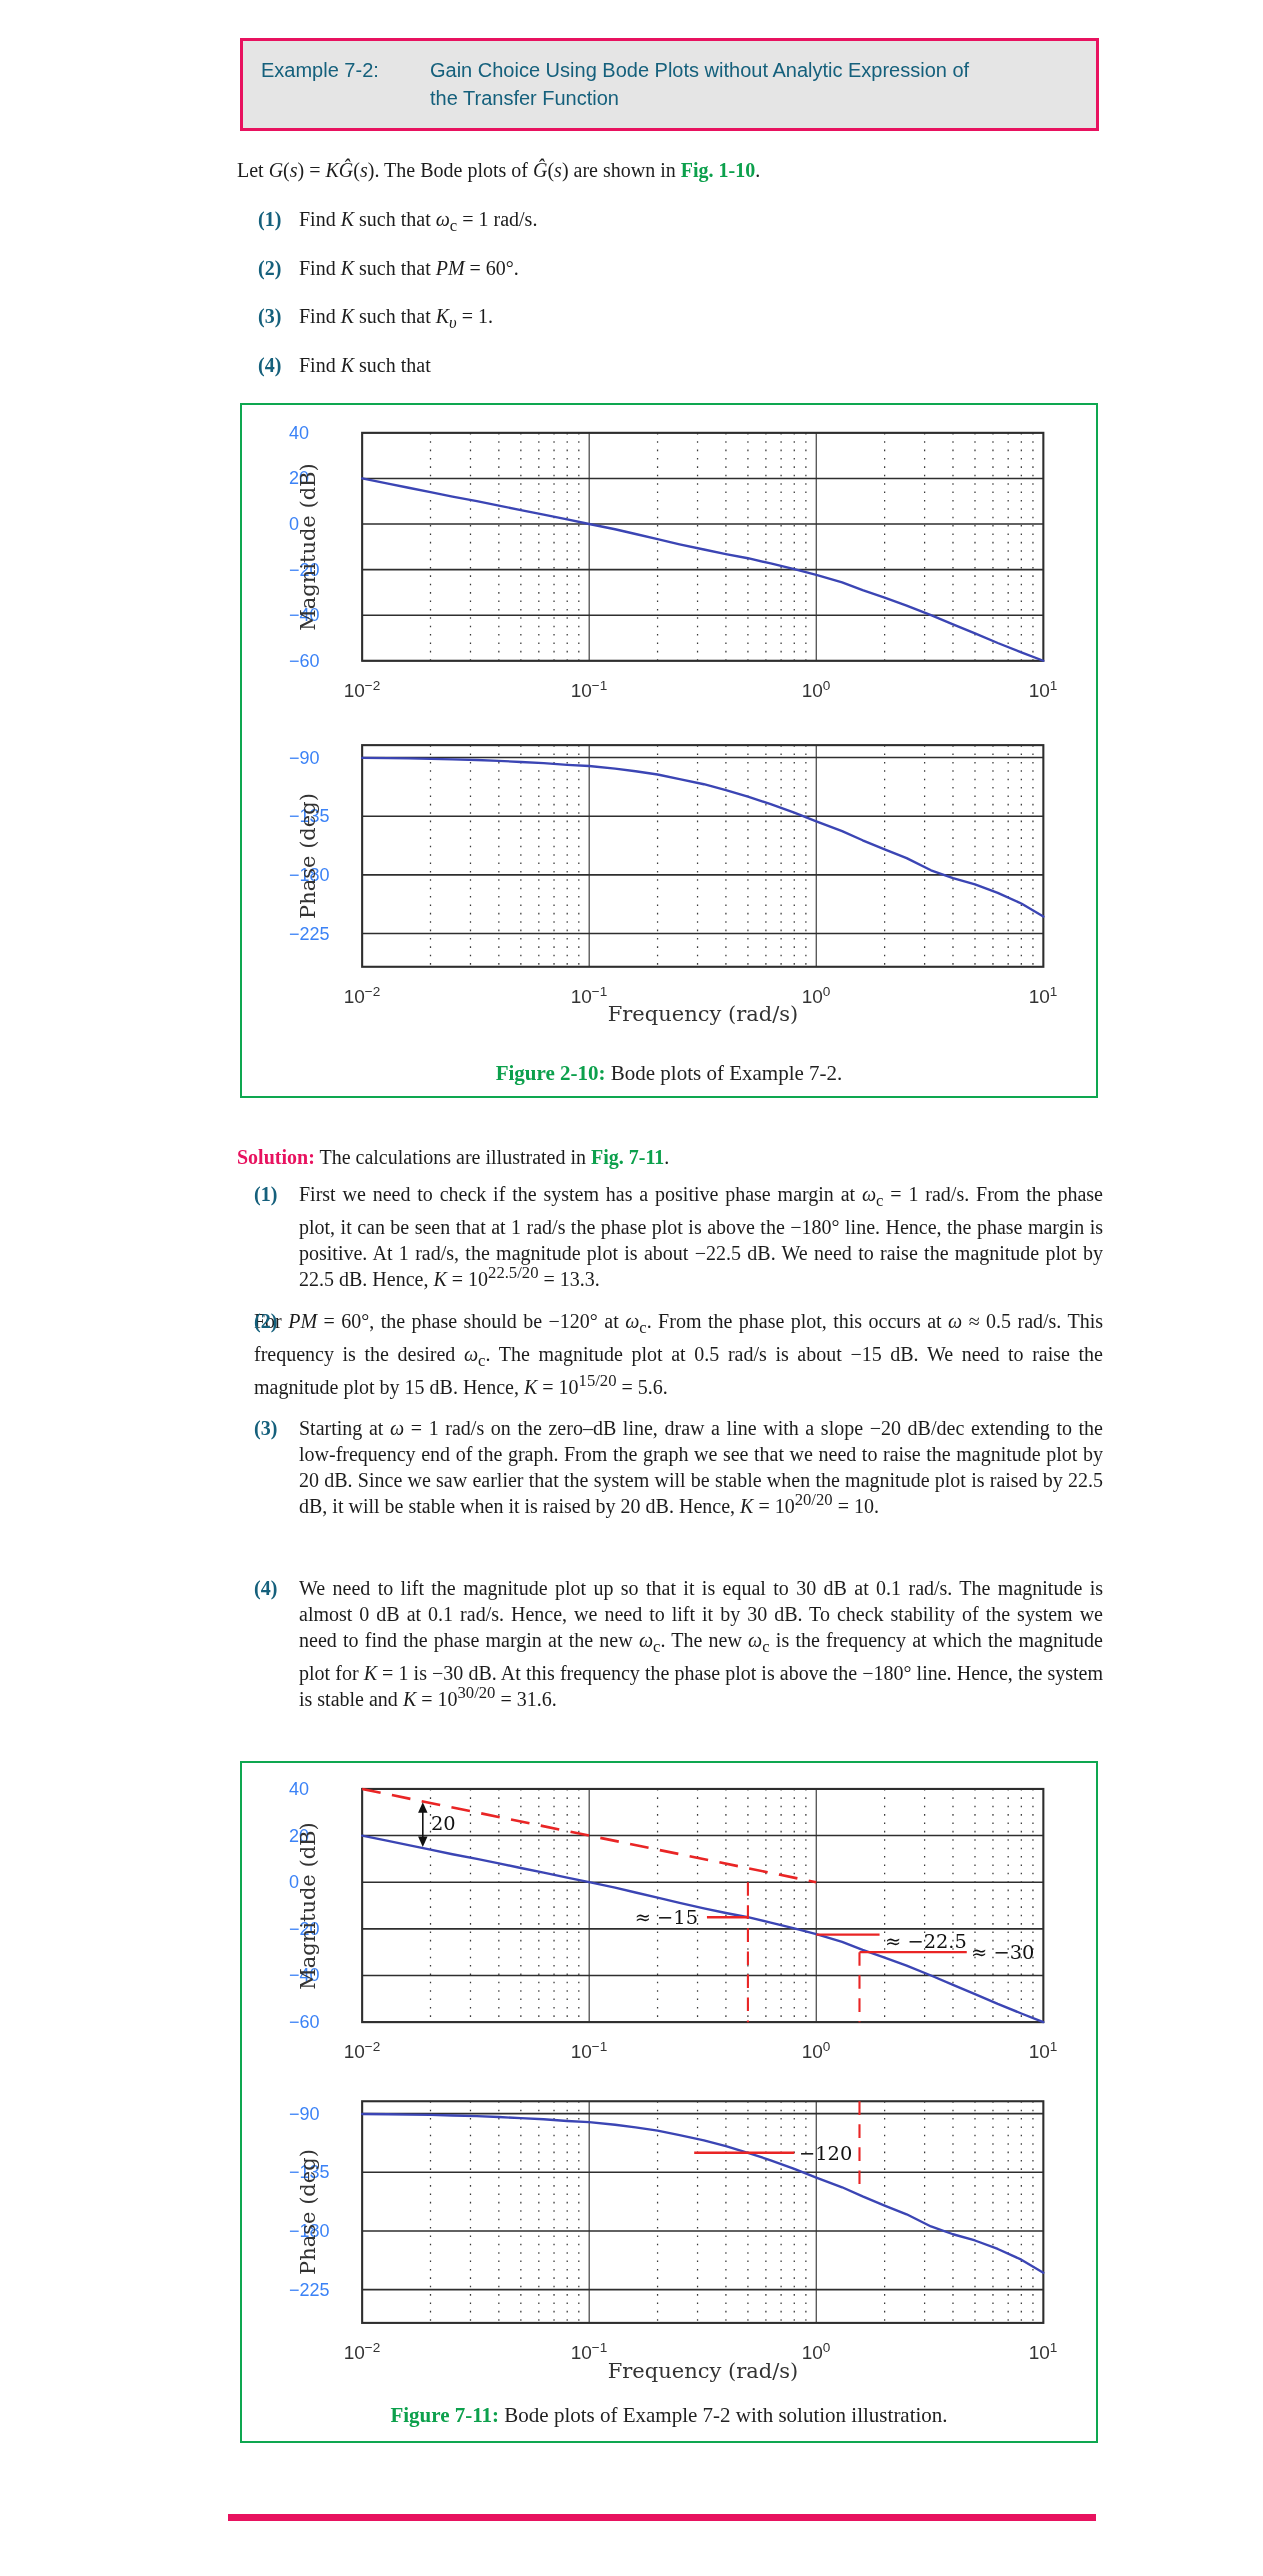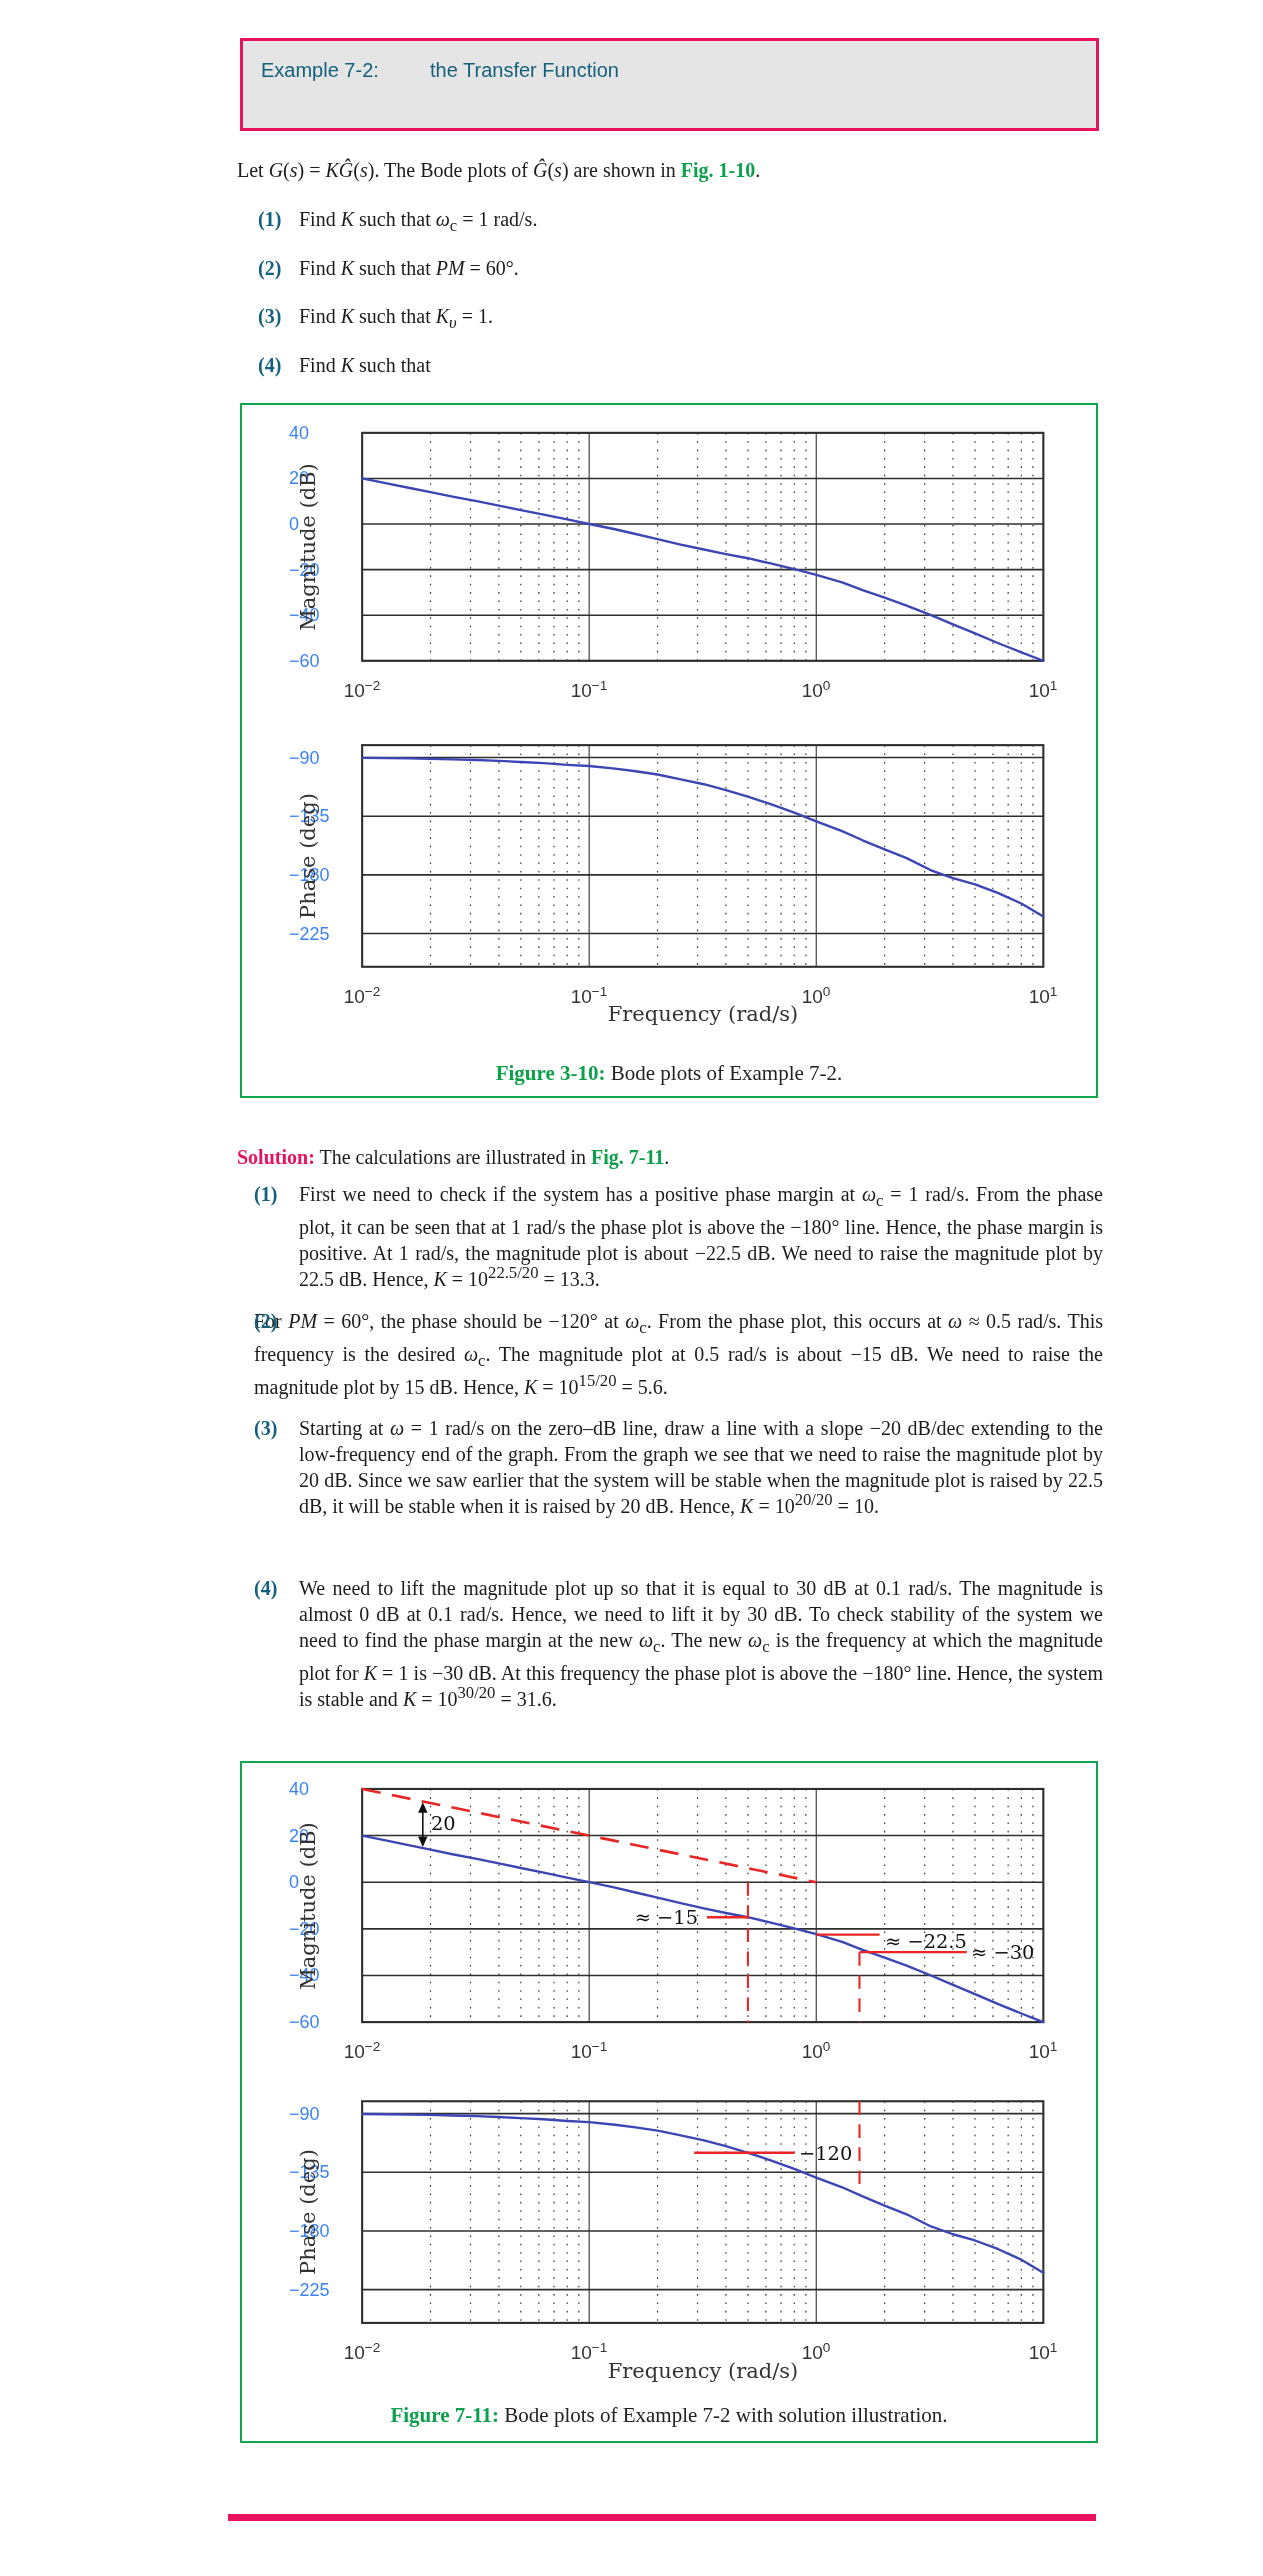--- a/index.html
+++ b/index.html
@@ -44,20 +44,21 @@
   #plot-svg{left:0;top:0;pointer-events:none;}
   sup{line-height:0;}
 </style>
 </head>
 <body>
 
 <div class="abs" id="example-box">
   <div class="inner">
     <div id="example-label">Example 7-2:</div>
     <div id="example-title">
+      <div>Gain Choice Using Bode Plots without Analytic Expression of</div>
       <div>the Transfer Function</div>
     </div>
   </div>
 </div>
 
 <div class="abs para" style="left:237px;top:157px;width:865px;">Let <i>G</i>(<i>s</i>) = <i>KĜ</i>(<i>s</i>). The Bode plots of <i>Ĝ</i>(<i>s</i>) are shown in <span class="g">Fig. 1-10</span>.</div>
 
 <div id="problem-list">
     <div class="abs para list-item" style="left: 258px; top: 206px; width: 807px;">
       <span class="item-num num" style="position: absolute;">(1)</span>
@@ -72,21 +73,21 @@
       <div style="margin-left: 41px;">Find <i>K</i> such that <i>K</i><sub><i>υ</i></sub> = 1.</div>
     </div>
     <div class="abs para list-item" style="left: 258px; top: 352px; width: 807px;">
       <span class="item-num num" style="position: absolute;">(4)</span>
       <div style="margin-left: 41px;">Find <i>K</i> such that</div>
     </div>
   </div>
 
 <div class="abs figbox" style="left:240px;top:403px;width:858px;height:695px;"></div>
 <div class="abs caption" style="left:240px;top:1061px;width:858px;">
-  <span class="g">Figure 3-10:</span><span> Bode plots of Example 7-2.</span>
+  <span class="g">Figure 2-10:</span><span> Bode plots of Example 7-2.</span>
 </div>
 
 <div class="abs para" style="left:237px;top:1128px;width:865px;margin-top:16px;"><span class="sol">Solution:</span> The calculations are illustrated in <span class="g">Fig. 7-11</span>.</div>
 
 <div id="solution-list">
     <div class="abs para list-item" style="left: 254px; top: 1181px; width: 849px;">
       <span class="item-num num" style="position: absolute;">(1)</span>
       <div style="margin-left: 45px;">First we need to check if the system has a positive phase margin at <i>ω</i><sub>c</sub> = 1 rad/s. From the phase plot, it can be seen that at 1 rad/s the phase plot is above the −180° line. Hence, the phase margin is positive. At 1 rad/s, the magnitude plot is about −22.5 dB. We need to raise the magnitude plot by 22.5 dB. Hence, <i>K</i> = 10<sup>22.5/20</sup> = 13.3.</div>
     </div>
     <div class="abs para list-item" style="left: 254px; top: 1308px; width: 849px;">

